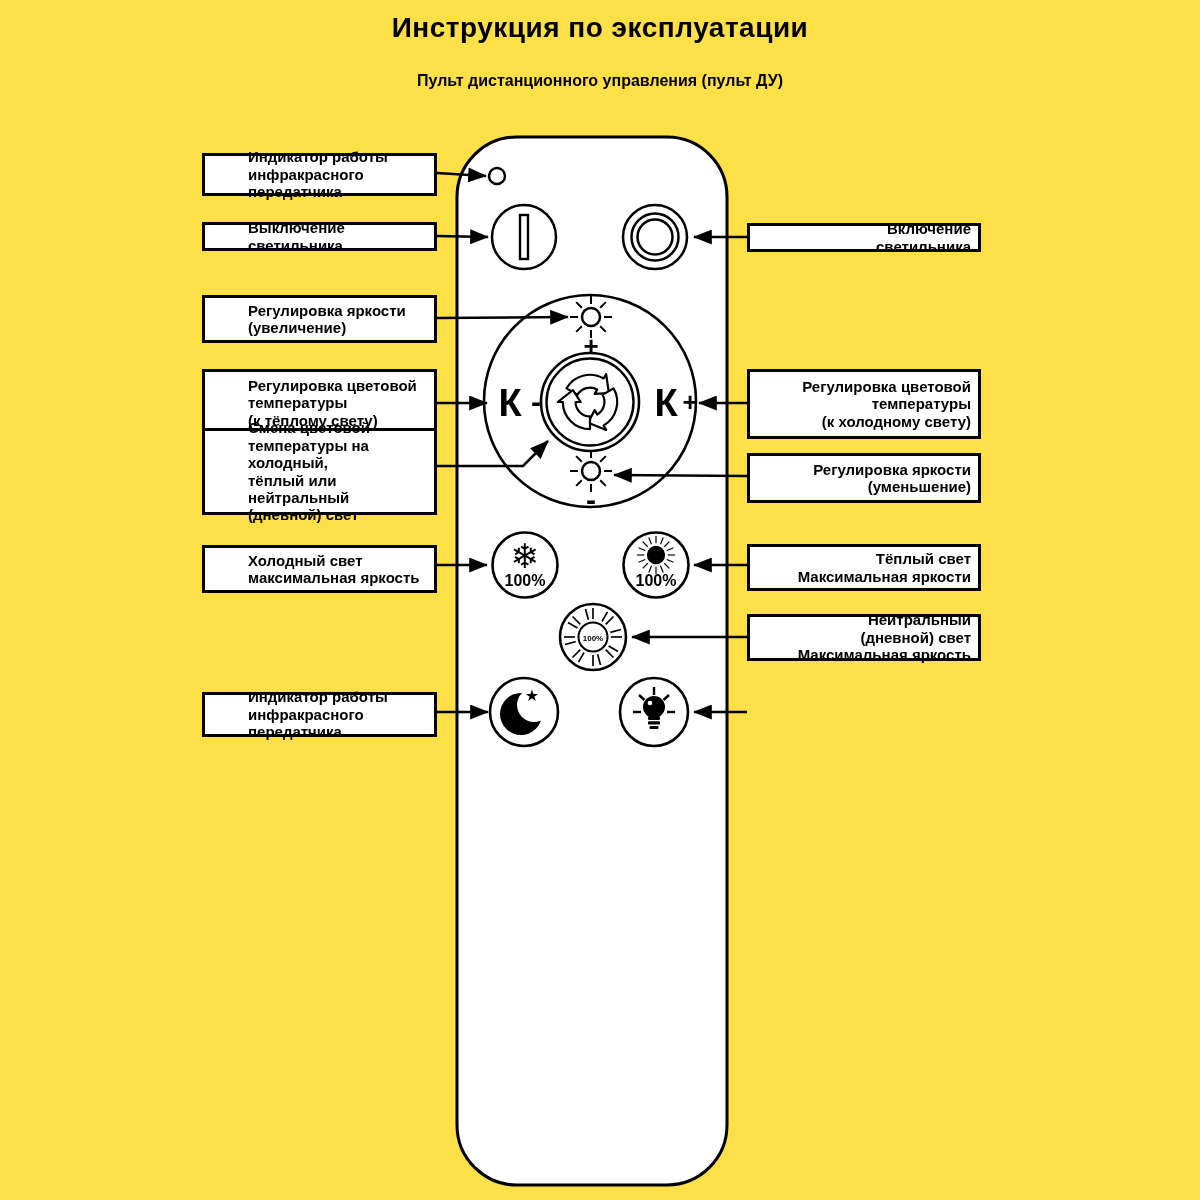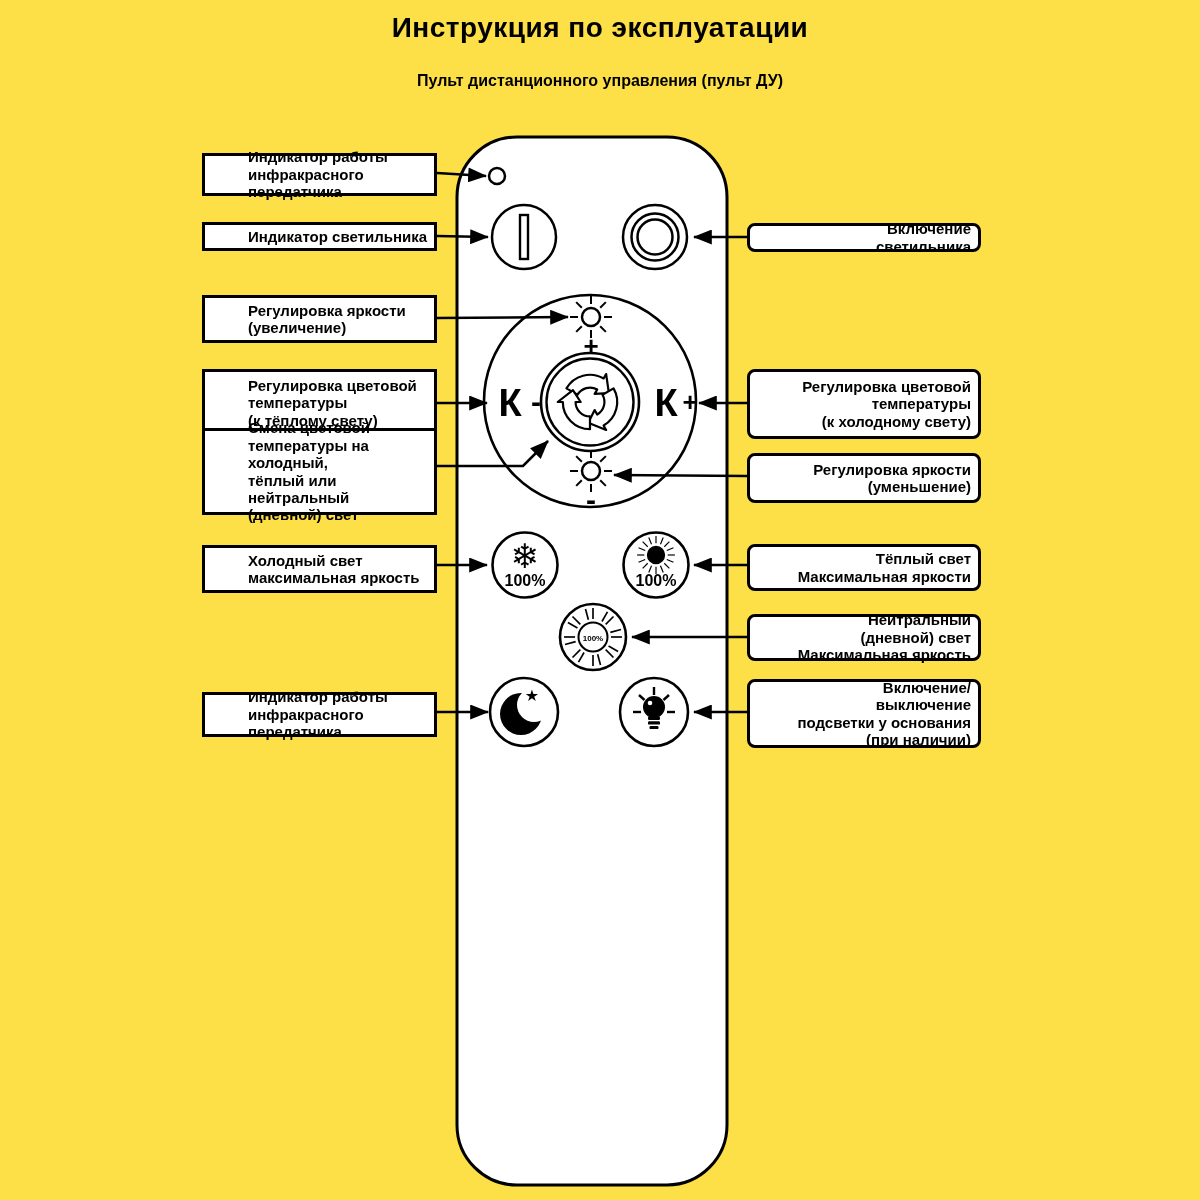--- a/index.html
+++ b/index.html
@@ -7,21 +7,21 @@
         font-family:"Liberation Sans",sans-serif;color:#000;}
   .title{position:absolute;left:0;right:0;top:12px;text-align:center;
          font-size:28px;font-weight:bold;letter-spacing:.5px;}
   .subtitle{position:absolute;left:0;right:0;top:72px;text-align:center;
          font-size:16px;font-weight:bold;}
   svg.diagram{position:absolute;left:0;top:0;}
   .callout{position:absolute;box-sizing:border-box;border:3px solid #000;background:#fff;
            display:flex;align-items:center;font-size:15px;font-weight:bold;line-height:1.16;}
   .callout span{white-space:pre-line;display:block;width:100%;margin-left:35px;}
   .callout.left{left:202px;width:235px;padding:2px 6px 2px 8px;text-align:left;}
-  .callout.right{left:747px;width:234px;padding:2px 7px 2px 6px;text-align:right;justify-content:flex-end;border-radius:8px;}
+  .callout.right{left:747px;width:234px;padding:2px 7px 2px 6px;text-align:right;justify-content:flex-end;}
   text{font-family:"Liberation Sans",sans-serif;font-weight:bold;fill:#000;}
   .glyph{font-family:"DejaVu Sans",sans-serif;}
 </style>
 </head>
 <body>
 
 <div id="page">
 
   <div class="title">Инструкция по эксплуатации</div>
   <div class="subtitle">Пульт дистанционного управления (пульт ДУ)</div>
@@ -162,21 +162,21 @@
       <path d="M747 637 L632 637" marker-end="url(#ah)"></path>
       <path d="M747 712 L694 712" marker-end="url(#ah)"></path>
     </g>
   </svg>
 
   <div class="callout left" style="top:153px;height:43px">
       <span>Индикатор работы
 инфракрасного передатчика</span>
     </div>
   <div class="callout left" style="top:222px;height:29px">
-      <span>Индикатор светильника</span>
+      <span>Выключение светильника</span>
     </div>
   <div class="callout left" style="top:295px;height:48px">
       <span>Регулировка яркости
 (увеличение)</span>
     </div>
   <div class="callout left" style="top:369px;height:68px">
       <span>Регулировка цветовой
 температуры
 (к тёплому свету)</span>
     </div>
@@ -208,19 +208,14 @@
 (уменьшение)</span>
     </div>
   <div class="callout right" style="top:544px;height:47px">
       <span>Тёплый свет
 Максимальная яркости</span>
     </div>
   <div class="callout right" style="top:614px;height:47px">
       <span>Нейтральный (дневной) свет
 Максимальная яркость</span>
     </div>
-  <div class="callout right" style="top:679px;height:69px">
-      <span>Включение/выключение
-подсветки у основания
-(при наличии)</span>
-    </div>
 
 </div>
 
 </body></html>

